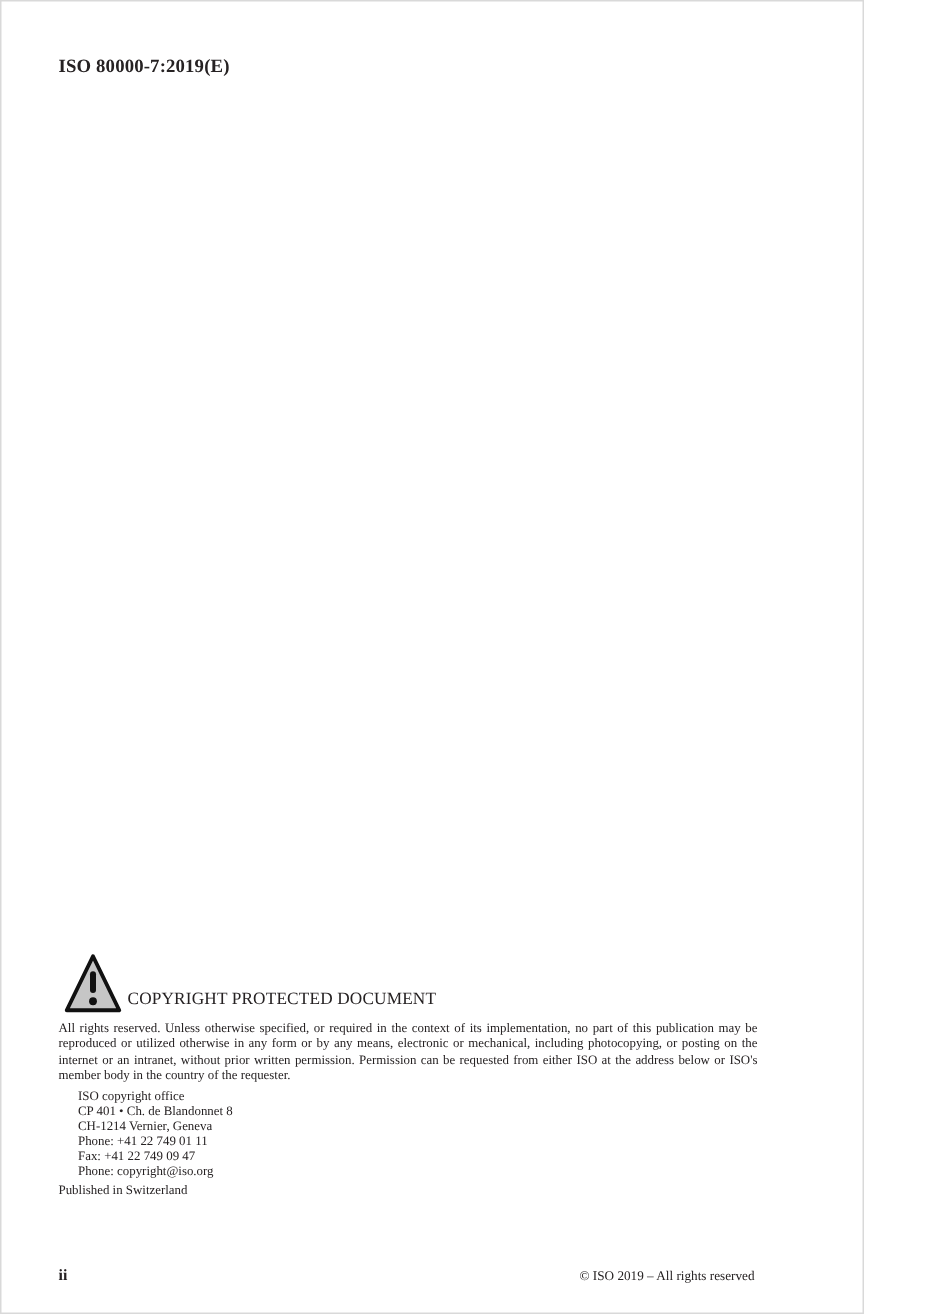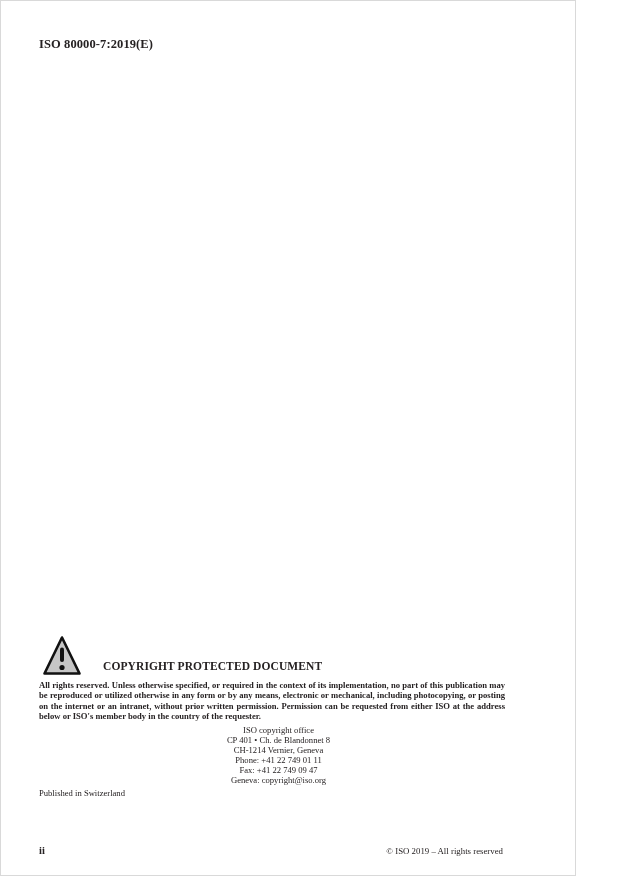--- a/index.html
+++ b/index.html
@@ -38,42 +38,40 @@
     height: 48px;
   }
   .tri-wrap {
     width: 40px;
     height: 44px;
     margin-left: 3px;
     flex: 0 0 auto;
   }
   .copyright-heading {
     font-size: 11.5px;
-    font-weight: bold;
-    margin-left: 21px;
+    font-weight: normal;
+    margin-left: 3px;
     padding-bottom: 6px;
     letter-spacing: 0.1px;
   }
   .small-text {
     font-size: 8.6px;
     line-height: 10.3px;
   }
   .iso-year {
     margin-top: 6px;
   }
   .body-text {
     margin: 2px 0 0 0;
     text-align: justify;
-    font-weight: bold;
   }
   .address-block {
     margin-top: 3.5px;
     margin-left: 13px;
     line-height: 10.1px;
-    text-align: center;
   }
   .published-line {
     margin-top: 2.5px;
   }
   .footer {
     position: absolute;
     left: 38px;
     right: 72px;
     top: 844px;
     display: flex;
@@ -108,21 +106,21 @@
 
 
     <p class="small-text body-text">All rights reserved. Unless otherwise specified, or required in the context of its implementation, no part of this publication may be reproduced or utilized otherwise in any form or by any means, electronic or mechanical, including photocopying, or posting on the internet or an intranet, without prior written permission. Permission can be requested from either ISO at the address below or ISO's member body in the country of the requester.</p>
 
     <div class="small-text address-block">
       <div>ISO copyright office</div>
       <div>CP 401 • Ch. de Blandonnet 8</div>
       <div>CH-1214 Vernier, Geneva</div>
       <div>Phone: +41 22 749 01 11</div>
       <div>Fax: +41 22 749 09 47</div>
-      <div>Geneva: copyright@iso.org</div>
+      <div>Phone: copyright@iso.org</div>
     </div>
 
     <div class="small-text published-line">Published in Switzerland</div>
 
   </div>
 
   <div class="footer">
     <span class="page-number">ii</span>
     <span>© ISO 2019 – All rights reserved</span>
   </div>

